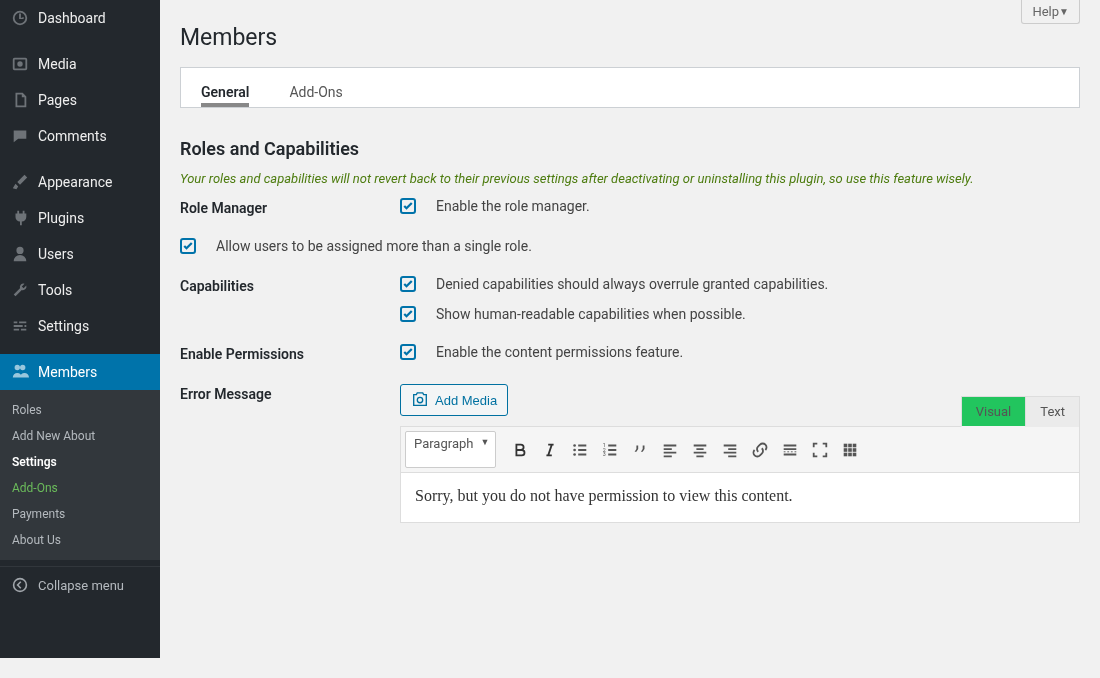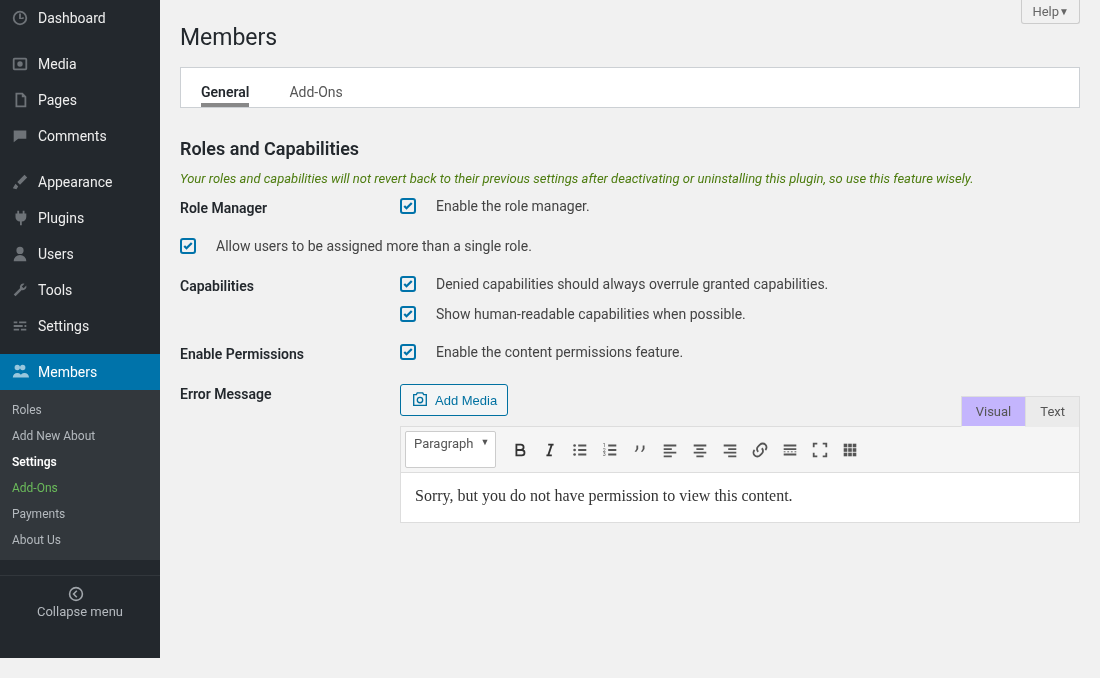--- a/index.html
+++ b/index.html
@@ -8,21 +8,21 @@
 .sb-item { display: flex; align-items: center; padding: 8px 10px; color: #eee; cursor: pointer; font-size: 14px; }
 .sb-item .icon { width: 20px; height: 20px; margin-right: 8px; display: flex; align-items: center; justify-content: center; opacity: 0.6; }
 .sb-item .icon svg { width: 18px; height: 18px; fill: #a0a5aa; }
 .sb-item.active { background: #0073aa; color: #fff; position: relative; }
 .sb-item.active .icon svg { fill: #fff; }
 .sb-item.active::after { content: ''; position: absolute; right: -8px; top: 50%; margin-top: -8px; border: 8px solid transparent; border-right-color: #f1f1f1; }
 .sub-items { background: #32373c; padding: 7px 0; }
 .sub-item { padding: 6px 12px; color: #b4b9be; cursor: pointer; font-size: 12px; }
 .sub-item.bold { color: #fff; font-weight: 600; }
 .sub-item.highlight { color: #6bbc5b; }
-.collapse { display: flex; align-items: center; padding: 8px 10px; color: #b4b9be; cursor: pointer; font-size: 13px; border-top: 1px solid #32373c; margin-top: 15px; flex-direction: column; }
+.collapse { display: flex; align-items: center; padding: 8px 10px; color: #b4b9be; cursor: pointer; font-size: 13px; border-top: 1px solid #32373c; margin-top: 6px; }
 .collapse .icon { width: 20px; height: 20px; margin-right: 8px; display: flex; align-items: center; justify-content: center; }
 .collapse .icon svg { width: 16px; height: 16px; fill: #a0a5aa; }
 .main { flex: 1; padding: 10px 20px 0 20px; height: 678px; overflow: hidden; position: relative; }
 .help-btn { position: absolute; top: 0; right: 20px; background: #f1f1f1; border: 1px solid #ccc; border-top: none; border-radius: 0 0 3px 3px; padding: 4px 10px; font-size: 13px; color: #666; cursor: pointer; display: flex; align-items: center; gap: 0; }
 h1 { font-size: 23px; font-weight: 400; color: #23282d; margin: 14px 0 16px 0; }
 .tabs { background: #fff; border: 1px solid #ccd0d4; display: flex; padding: 0; }
 .tab { padding: 16px 20px 7px 20px; color: #555; cursor: pointer; font-size: 14px; position: relative; }
 .tab.active { font-weight: 600; color: #23282d; }
 .tab.active::after { content: ''; position: absolute; bottom: 0; left: 20px; right: 20px; height: 4px; background: #888; }
 h2 { font-size: 18px; font-weight: 600; color: #23282d; margin: 30px 0 12px 0; }
@@ -32,21 +32,21 @@
 .row-content { flex: 1; }
 .cb-line { display: flex; align-items: center; gap: 20px; margin-bottom: 14px; }
 .cb-line:last-child { margin-bottom: 0; }
 .cb { width: 16px; height: 16px; border: 2px solid #0073aa; border-radius: 3px; display: flex; align-items: center; justify-content: center; cursor: pointer; flex-shrink: 0; }
 .cb svg { width: 12px; height: 12px; stroke: #0073aa; stroke-width: 3; fill: none; }
 .cb-text { color: #444; font-size: 14px; }
 .add-media-btn { display: inline-flex; align-items: center; gap: 6px; border: 1px solid #0071a1; color: #0071a1; background: #f3f5f6; padding: 6px 10px; border-radius: 3px; cursor: pointer; font-size: 13px; margin-bottom: 10px; }
 .add-media-btn svg { width: 18px; height: 18px; fill: #0071a1; }
 .editor-tabs { display: flex; justify-content: flex-end; margin-bottom: -1px; }
 .etab { padding: 7px 14px; border: 1px solid #ddd; background: #ebebeb; color: #555; cursor: pointer; font-size: 13px; border-bottom: none; }
-.etab.active { background: #c4b5fd; border-bottom: 1px solid #f5f5f5; position: relative; z-index: 1; }
+.etab.active { background: #22c55e; border-bottom: 1px solid #f5f5f5; position: relative; z-index: 1; }
 .etab + .etab { margin-left: -1px; }
 .toolbar { background: #f5f5f5; border: 1px solid #ddd; padding: 4px; display: flex; align-items: center; gap: 2px; }
 .tsel { border: 1px solid #ccc; background: #fff; padding: 4px 22px 16px 8px; font-size: 13px; color: #555; cursor: pointer; position: relative; border-radius: 2px; }
 .tsel::after { content: '▼'; position: absolute; right: 6px; top: 5px; font-size: 9px; color: #555; }
 .tbtn { width: 28px; height: 28px; display: flex; align-items: center; justify-content: center; cursor: pointer; border-radius: 2px; }
 .tbtn svg { width: 18px; height: 18px; fill: #555; }
 .editor-body { padding: 14px; font-family: Georgia, serif; font-size: 16px; color: #333; background: #fff; border: 1px solid #ddd; border-top: none; min-height: 50px; }
 </style>
 </head>
 <body>

